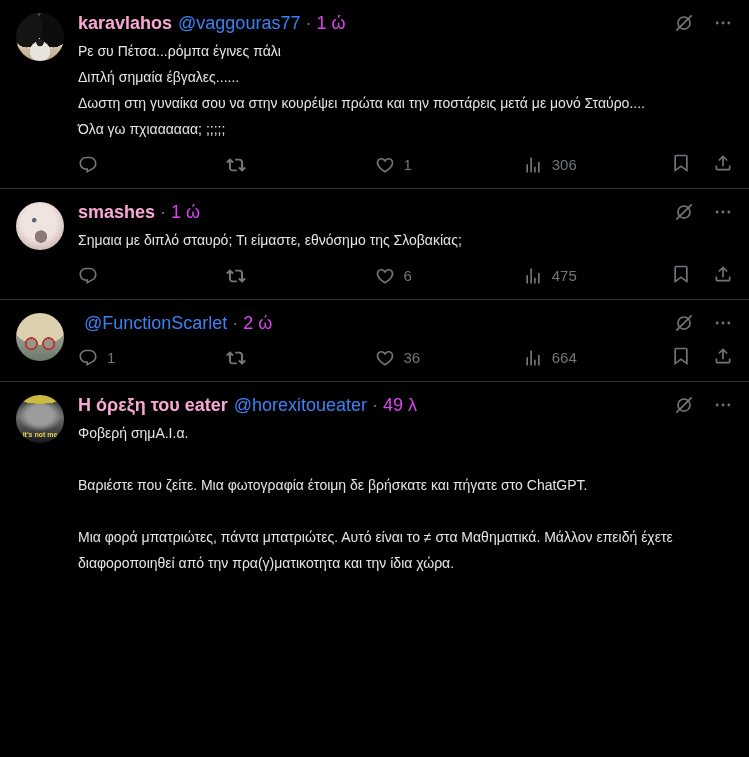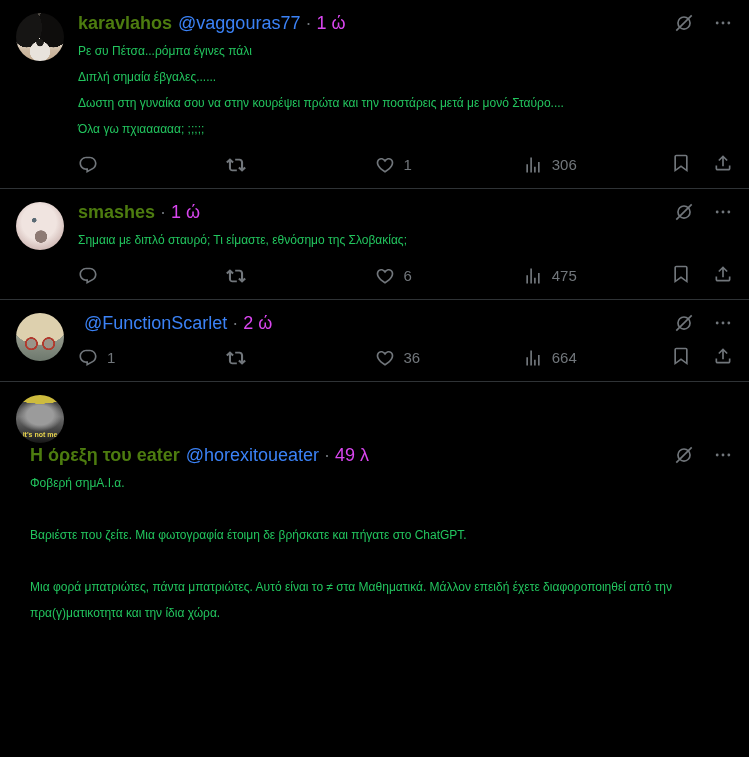--- a/index.html
+++ b/index.html
@@ -3,21 +3,21 @@
 <meta charset="utf-8">
 <style>
   * { margin:0; padding:0; box-sizing:border-box; }
   html,body { background:#000; }
   body {
     width:749px; height:757px; overflow:hidden;
     font-family:"Liberation Sans","DejaVu Sans",sans-serif;
     color:#e7e9ea;
   }
   .tweet { display:flex; padding:11px 16px 0 16px; border-bottom:1px solid #2f3336; }
-  .tweet.last { border-bottom:none;flex-direction:column; }
+  .tweet.last { border-bottom:none; }
   .avatar {
     width:48px; height:48px; border-radius:50%; flex-shrink:0; margin-top:2px;
     position:relative; overflow:hidden; background:#444;
   }
   .av1 {
     background:
       radial-gradient(circle at 50% 62%, #1c1b19 0 9%, transparent 10%),
       radial-gradient(circle at 50% 80%, #e8e3dc 0 22%, transparent 23%),
       radial-gradient(ellipse 32% 42% at 22% 30%, #161514 0 99%, transparent 100%),
       radial-gradient(ellipse 34% 44% at 78% 28%, #0e0d0c 0 99%, transparent 100%),
@@ -43,28 +43,28 @@
       radial-gradient(ellipse 42% 9% at 50% 9%, #cdbb3e 0 99%, transparent 100%),
       radial-gradient(ellipse 46% 34% at 50% 42%, #9b9b9b 0 60%, transparent 100%),
       linear-gradient(180deg,#2e2e2e 0%,#6f6f6f 45%,#3c3c3c 78%,#161616 100%);
   }
   .av-caption {
     position:absolute; bottom:5px; left:0; right:0; text-align:center;
     font-size:7px; font-weight:700; color:#e8d44d; letter-spacing:0;
   }
   .content { flex:1; min-width:0; margin-left:14px; }
   .head { display:flex; align-items:center; font-size:18px; line-height:24px; white-space:nowrap; }
-  .author { font-weight:700; color:#4d7c0f;text-align:right; }
+  .author { font-weight:700; color:#f9a8d4;text-align:right; }
   .handle { color:#3b82f6; margin-left:6px; }
   .dot { color:#71767b; margin:0 5px; }
   .time { color:#d946ef; }
   .head-right { margin-left:auto; display:flex; align-items:center; gap:18px; color:#71767b; }
   .head-right svg { display:block; }
   .body-text {
-    margin-top:3px; font-size:12px; line-height:26px; color:#22c55e;
+    margin-top:3px; font-size:14px; line-height:26px; color:#e5e5e5;
     white-space:pre-wrap; word-wrap:break-word; padding-right:8px;
   }
   .actions {
     display:flex; align-items:center; margin-top:11px; padding-bottom:12px;
     color:#71767b; font-size:15px;
   }
   .action { flex:1; display:flex; align-items:center; gap:9px; cursor:pointer; }
   .action svg { display:block; }
   .action-end { display:flex; align-items:center; gap:22px; }
   .count { color:#71767b; }

